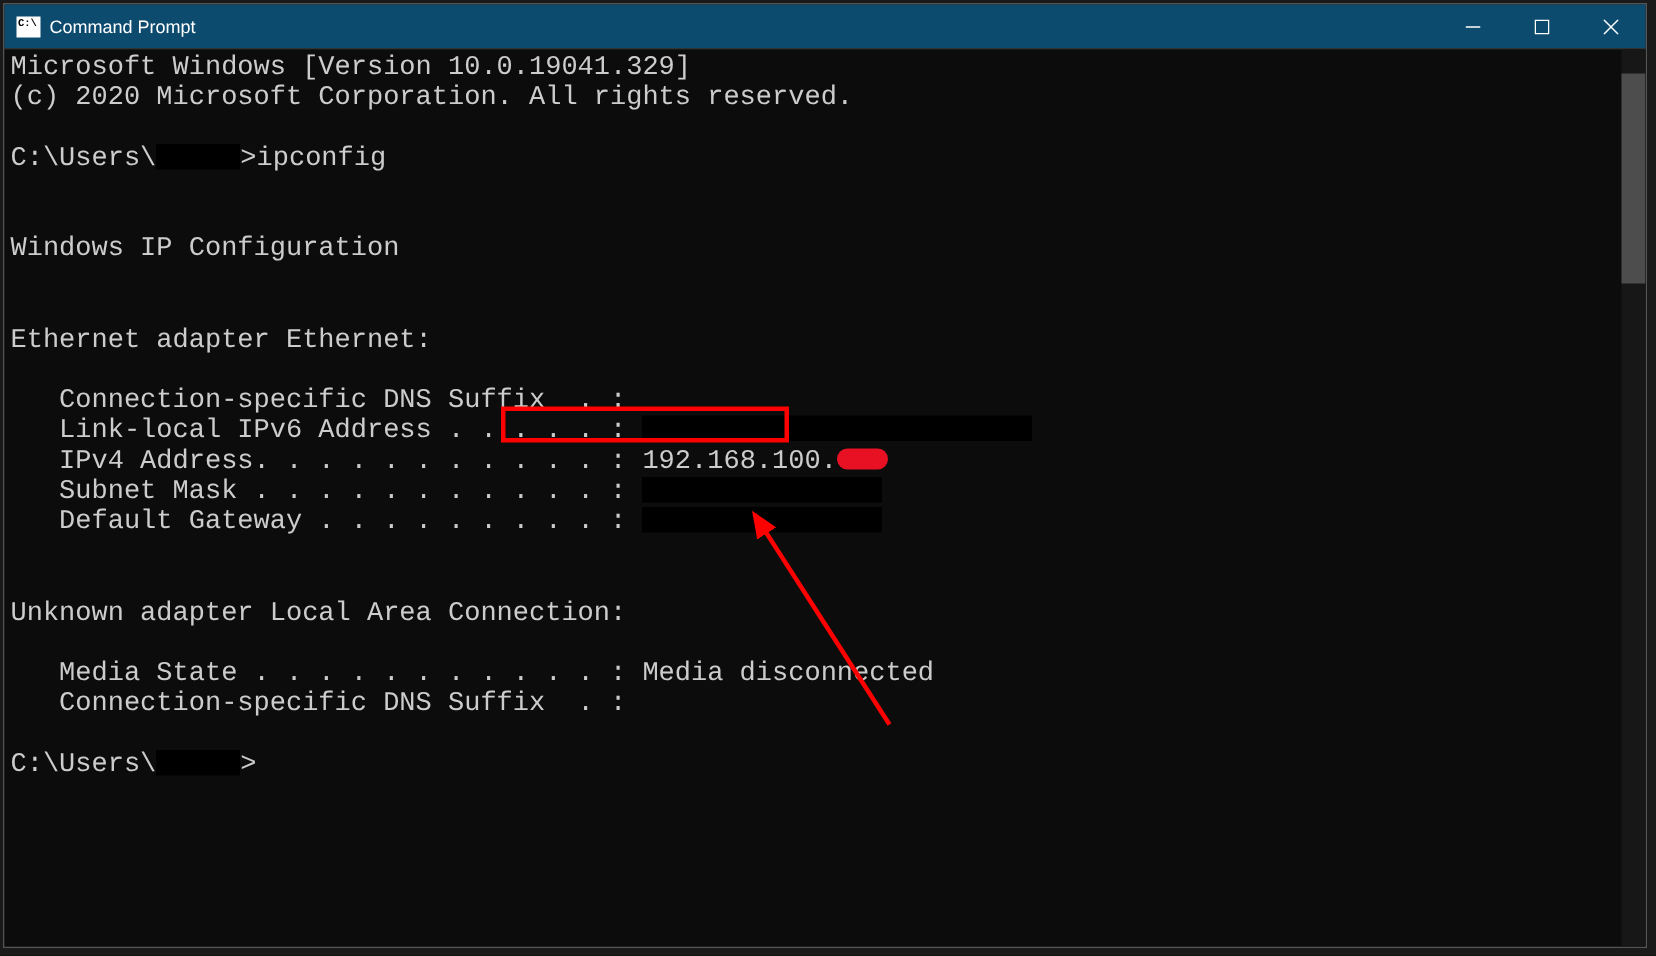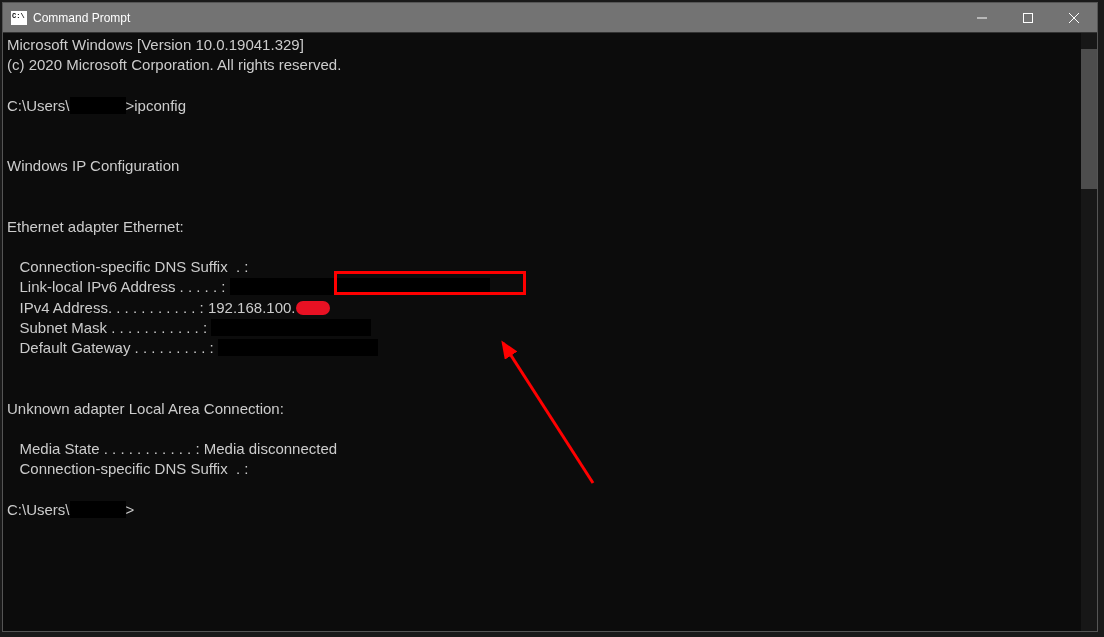--- a/index.html
+++ b/index.html
@@ -18,21 +18,21 @@
       width: 1096px;
       height: 630px;
       margin: 2px;
       background: #0c0c0c;
       border: 1px solid #555;
       display: flex;
       flex-direction: column;
     }
     .titlebar {
       height: 30px;
-      background: #737373;
+      background: #0c4a6e;
       display: flex;
       align-items: center;
       border-bottom: 1px solid #333;
     }
     .titlebar-icon {
       width: 16px;
       height: 14px;
       margin: 0 6px 0 8px;
       background: #fff;
       position: relative;
@@ -75,24 +75,24 @@
     }
     .terminal-body {
       flex: 1;
       position: relative;
       background: #0c0c0c;
       overflow: hidden;
     }
     .terminal-content {
       padding: 2px 4px;
       color: #cccccc;
-      font-size: 15px;
+      font-size: 18px;
       line-height: 20.2px;
       white-space: pre;
-      font-family: Liberation Sans, sans-serif;
+      font-family: Liberation Mono, monospace;
     }
     .scrollbar {
       position: absolute;
       right: 0;
       top: 0;
       width: 16px;
       height: 100%;
       background: #171717;
     }
     .scrollbar-thumb {

